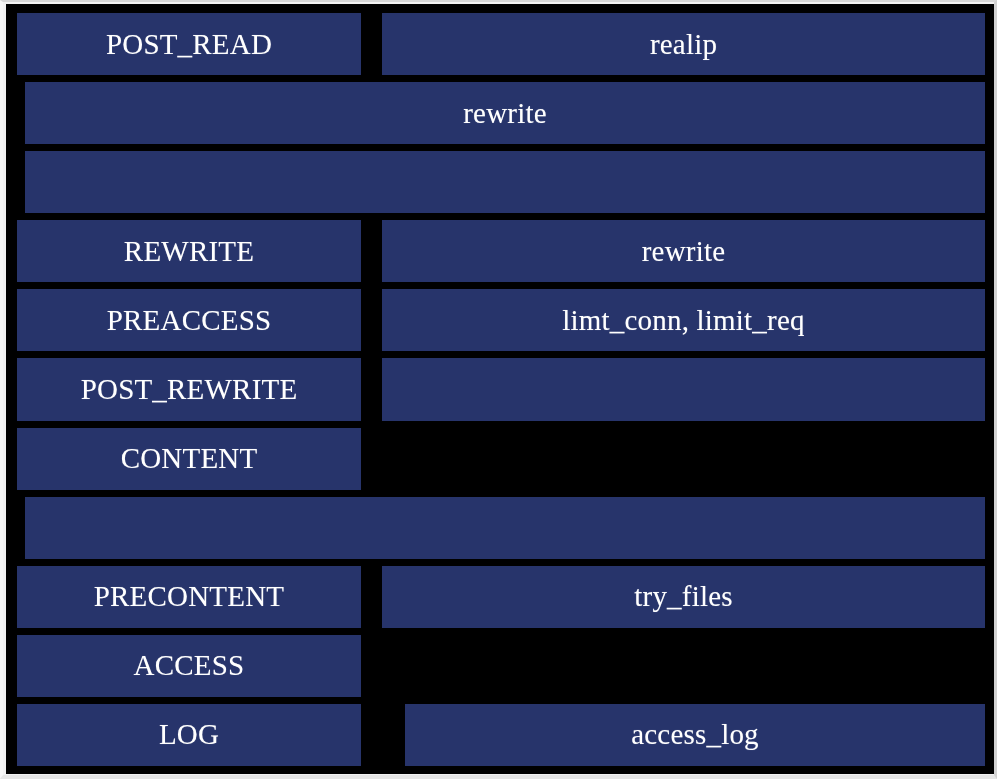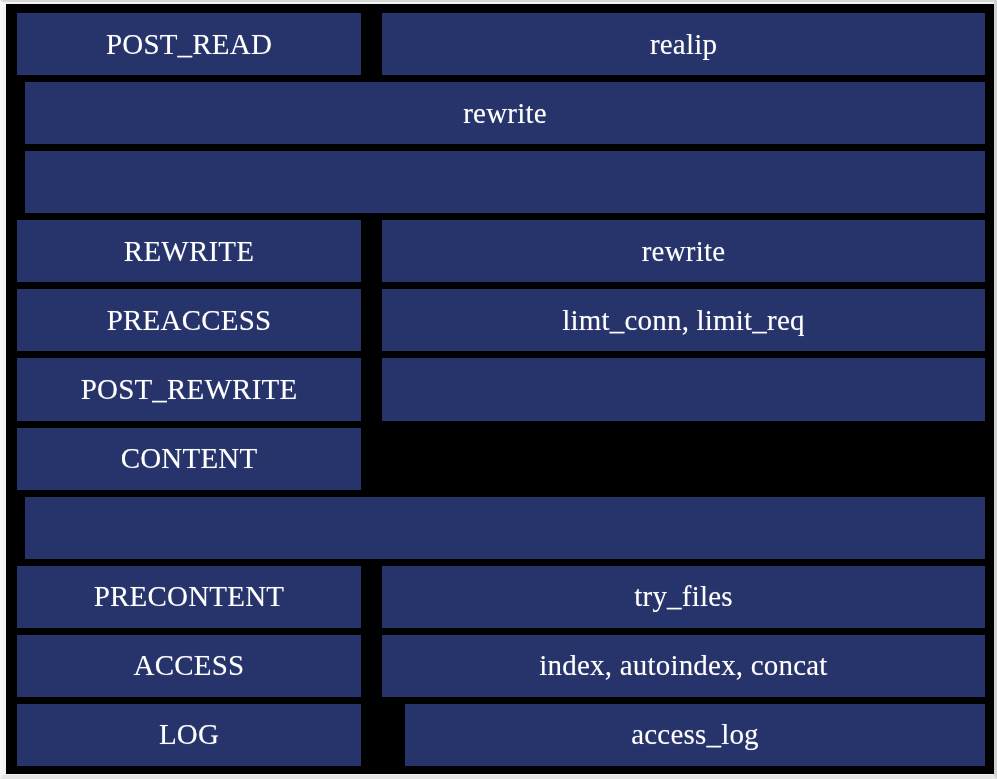--- a/index.html
+++ b/index.html
@@ -129,21 +129,20 @@
       <div class="cell cell-modules is-empty"></div>
     </div>
 
     <div class="table-row">
       <div class="cell cell-phase">PRECONTENT</div>
       <div class="cell cell-modules">try_files</div>
     </div>
 
     <div class="table-row">
       <div class="cell cell-phase">ACCESS</div>
-      <div class="cell cell-modules">index, autoindex, concat</div>
     </div>
 
     <div class="table-row">
       <div class="cell cell-phase">LOG</div>
       <div class="cell cell-modules">access_log</div>
     </div>
 
   </div>
 </div>
 

